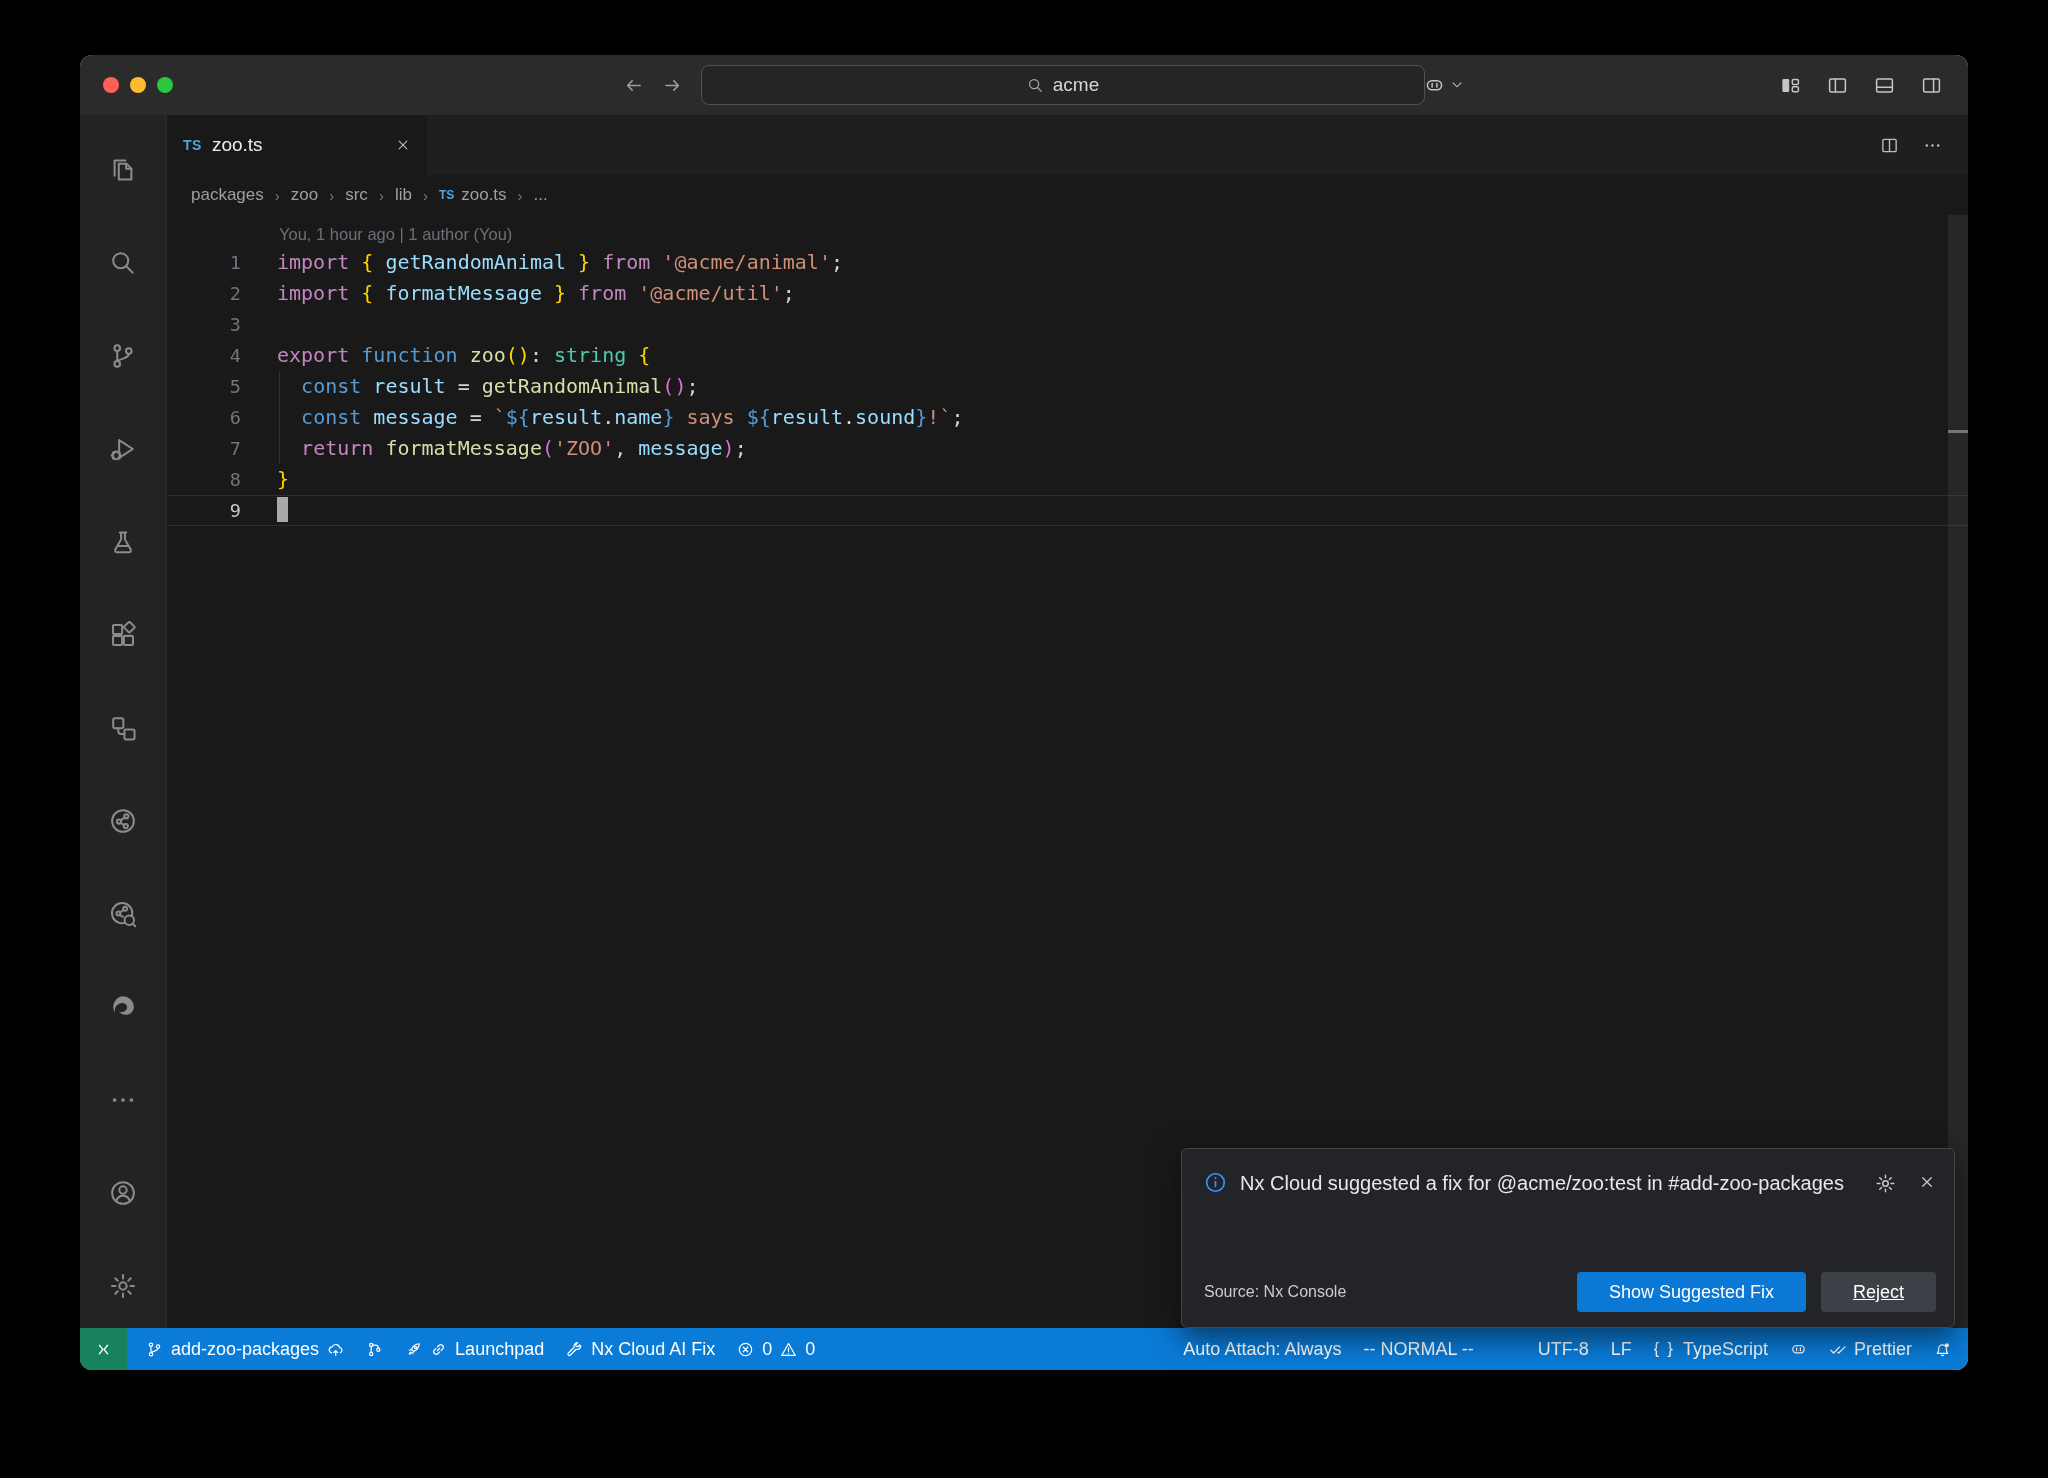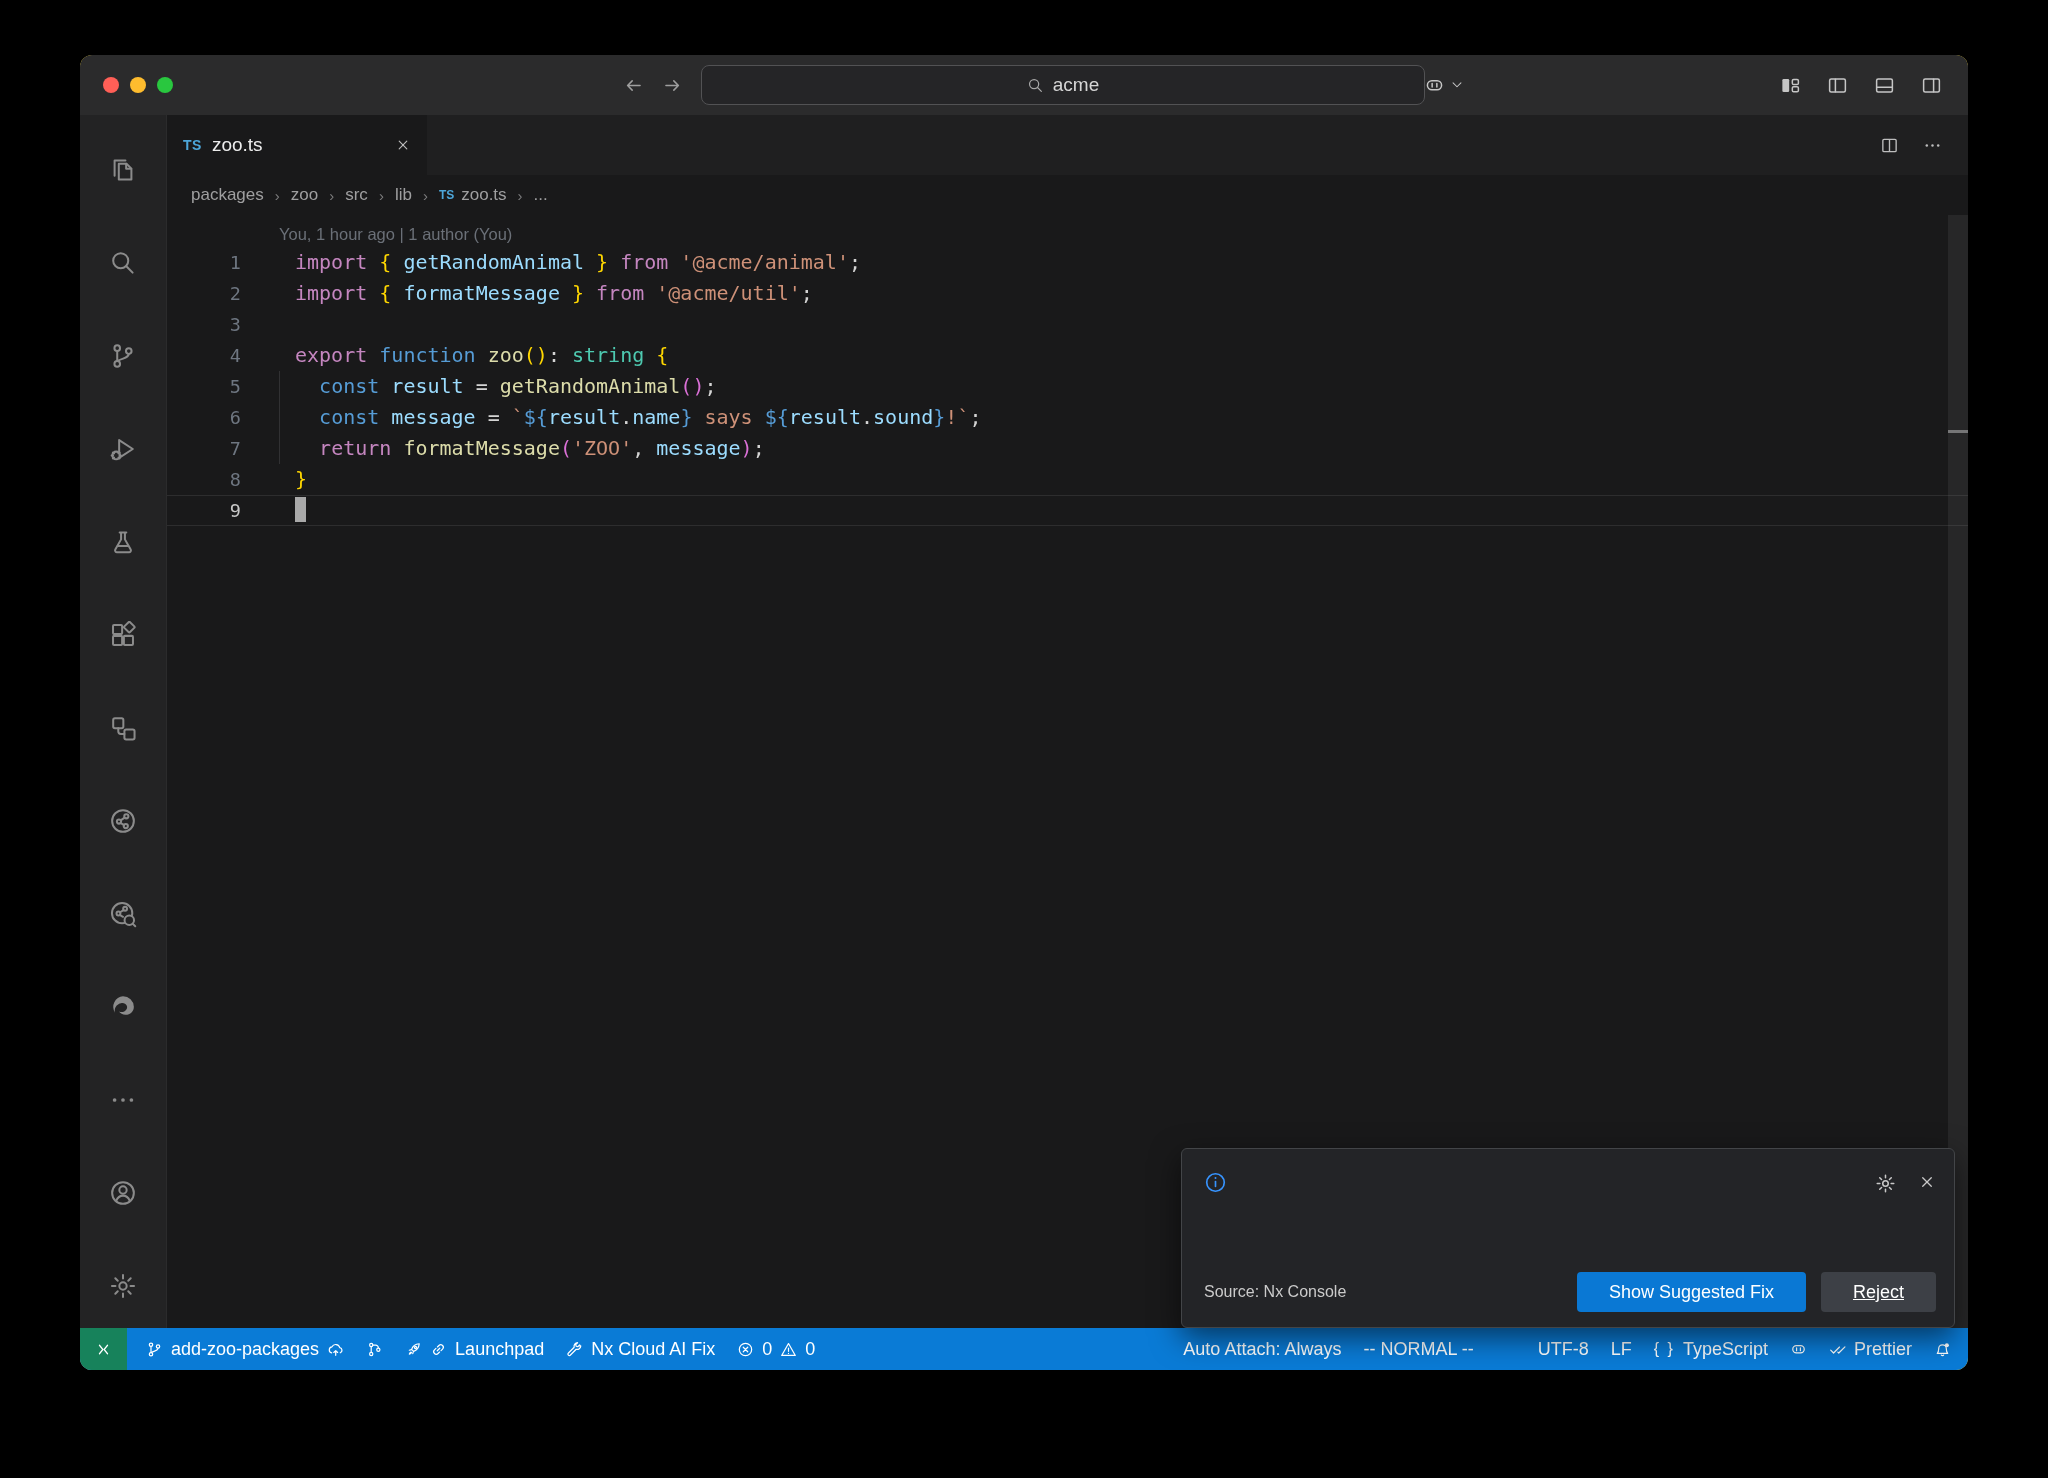--- a/index.html
+++ b/index.html
@@ -51,21 +51,21 @@
   .bc-sep{color:#7c7c7d;font-size:15px;}
   .ts-mini{color:#4da6d9;font-weight:700;font-size:12px;}
 
   .code{flex:1;position:relative;font-family:"DejaVu Sans Mono",monospace;font-size:20px;
         padding-top:6px;overflow:hidden;}
   .blame{height:26px;line-height:26px;margin-left:112px;color:#6b7078;
          font-family:"Liberation Sans",sans-serif;font-size:16.5px;}
   .row{display:flex;height:31px;line-height:31px;white-space:pre;}
   .ln{width:74px;flex:none;text-align:right;color:#6e7681;font-size:18.5px;}
   .ln.active{color:#c8c8c8;}
-  .lt{margin-left:54px;}
+  .lt{margin-left:36px;}
   .row.current{box-shadow:inset 0 1px 0 rgba(255,255,255,.09), inset 0 -1px 0 rgba(255,255,255,.09);}
   .cursor{display:inline-block;width:11px;height:25px;background:#a9a9a9;vertical-align:-5px;}
   .indent-guide{position:absolute;left:112px;top:156px;height:93px;width:1px;background:#313133;}
   .scrollbar{position:absolute;top:0;right:0;bottom:0;width:20px;background:rgba(121,121,121,.15);}
   .scroll-mark{position:absolute;top:215px;left:0;right:0;height:3px;background:rgba(215,215,215,.45);}
 
   .tk-kw{color:#C586C0}.tk-kw2{color:#569CD6}.tk-var{color:#9CDCFE}.tk-fn{color:#DCDCAA}
   .tk-str{color:#CE9178}.tk-type{color:#4EC9B0}.tk-b1{color:#FFD700}.tk-b2{color:#DA70D6}.tk-pl{color:#D4D4D4}
 
   
@@ -381,20 +381,21 @@
 
     <div class="toast" data-name="notification-toast">
       <div class="toast-head" data-name="notification-header">
         <span class="icon info-glyph" data-name="info-icon">
             <svg viewBox="0 0 16 16" fill="none" stroke="currentColor" stroke-width="1.15" stroke-linecap="round" stroke-linejoin="round">
               <circle cx="8" cy="8" r="6.1"></circle>
               <path d="M8 7.3v3.5"></path>
               <circle cx="8" cy="4.9" r=".7" fill="currentColor" stroke="none"></circle>
             </svg>
           </span>
+        <div class="toast-msg" data-name="notification-message">Nx Cloud suggested a fix for @acme/zoo:test in #add-zoo-packages</div>
         <div class="toast-icons" data-name="notification-actions">
           <span class="icon toast-gear" data-name="notification-settings-icon">
               <svg viewBox="0 0 16 16" fill="none" stroke="currentColor" stroke-width="1.15" stroke-linecap="round" stroke-linejoin="round">
                 <circle cx="8" cy="8" r="2.1"></circle>
                 <path d="M8 1.7v2M8 12.3v2M1.7 8h2M12.3 8h2M3.6 3.6L5 5M11 11l1.4 1.4M12.4 3.6L11 5M5 11l-1.4 1.4"></path>
               </svg>
             </span>
           <span class="icon toast-x" data-name="notification-close-icon">
               <svg viewBox="0 0 16 16" fill="none" stroke="currentColor" stroke-width="1.15" stroke-linecap="round" stroke-linejoin="round">
                 <path d="M4.2 4.2l7.6 7.6M11.8 4.2l-7.6 7.6"></path>

